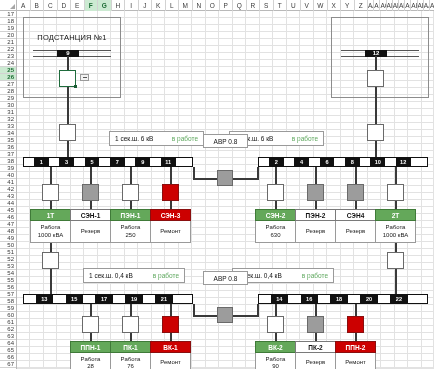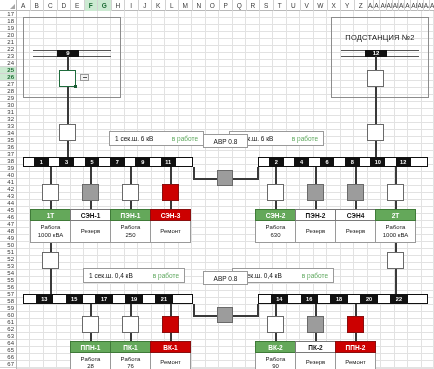--- a/index.html
+++ b/index.html
@@ -193,36 +193,36 @@
       <div class="row-cell">64</div>
       <div class="row-cell">65</div>
       <div class="row-cell">66</div>
       <div class="row-cell">67</div>
     </div>
 
   <div class="grid">
     <div class="layer">
 
       <div class="el frame" style="left:6px;top:6px;width:98px;height:81px;"></div>
+      <div class="frame-title" style="left:6px;top:22px;width:98px;">ПОДСТАНЦИЯ №1</div>
       <div class="el busline" style="left:16px;top:39px;width:78px;"></div>
       <div class="el busline" style="left:16px;top:45px;width:78px;"></div>
       <div class="el tag" style="left:40px;top:38.5px;width:22px;height:7px;">9</div>
       <div class="el wire-v" style="left:50.2px;top:45px;height:16px;"></div>
       <div class="el sq sel" style="left:42px;top:59px;width:17px;height:17px;">
         <i class="handle"></i>
       </div>
       <div class="el chip" style="left:63px;top:63px;width:9px;height:7px;">
           <span></span>
         </div>
       <div class="el wire-v" style="left:50.2px;top:76px;height:38px;"></div>
       <div class="el sq" style="left:42px;top:113px;width:17px;height:17px;"></div>
       <div class="el wire-v" style="left:50.2px;top:130px;height:17px;"></div>
 
       <div class="el frame" style="left:314px;top:6px;width:98px;height:81px;"></div>
-      <div class="frame-title" style="left:314px;top:22px;width:98px;">ПОДСТАНЦИЯ №2</div>
       <div class="el busline" style="left:324px;top:39px;width:78px;"></div>
       <div class="el busline" style="left:324px;top:45px;width:78px;"></div>
       <div class="el tag" style="left:348px;top:38.5px;width:22px;height:7px;">12</div>
       <div class="el wire-v" style="left:358.2px;top:45px;height:16px;"></div>
       <div class="el sq" style="left:350px;top:59px;width:17px;height:17px;"></div>
       <div class="el wire-v" style="left:358.2px;top:76px;height:38px;"></div>
       <div class="el sq" style="left:350px;top:113px;width:17px;height:17px;"></div>
       <div class="el wire-v" style="left:358.2px;top:130px;height:17px;"></div>
 
       <div class="el labelbox" style="left:92px;top:120px;width:95px;height:15px;">

